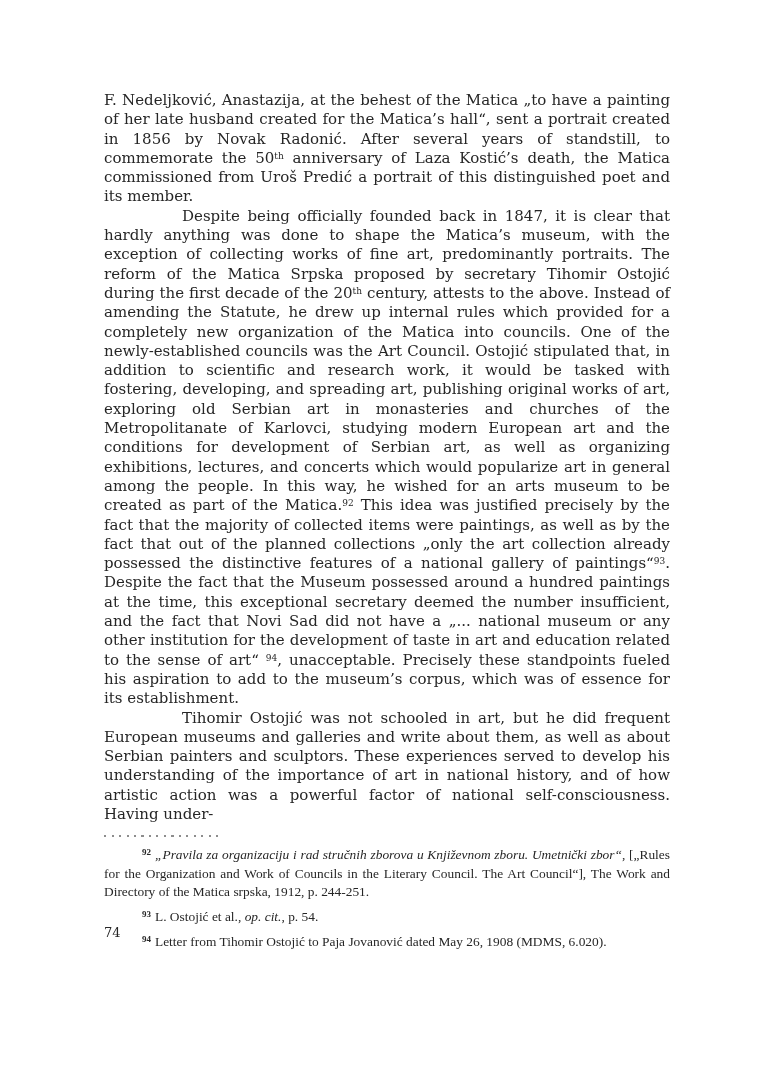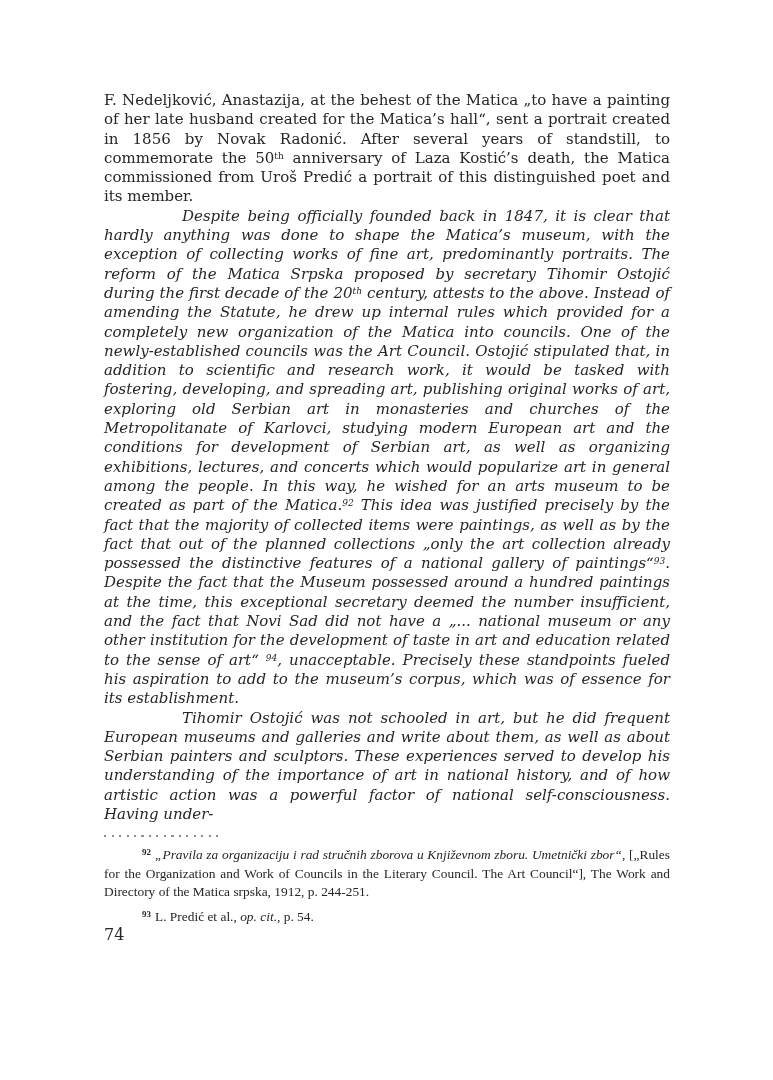--- a/index.html
+++ b/index.html
@@ -16,21 +16,21 @@
   .text-block {
     position: absolute;
     left: 104px;
     top: 91px;
     width: 566px;
     font-size: 15px;
     line-height: 19.3px;
     text-align: justify;
   }
   .text-block p { margin: 0; }
-  p.indent { text-indent: 78px; font-style: italic; }
+  p.indent { text-indent: 78px; }
   .sup {
     font-size: 9px;
     line-height: 0;
     vertical-align: 4.5px;
     letter-spacing: 0;
   }
   .footnotes {
     margin-top: 11px;
     font-size: 13.4px;
     line-height: 18.6px;
@@ -52,42 +52,43 @@
     font-size: 9px;
     line-height: 0;
     vertical-align: 4px;
     margin-right: 4px;
   }
   .it { font-style: italic; }
   .page-number {
     position: absolute;
     left: 104px;
     top: 925px;
-    font-size: 16px;
+    font-size: 13px;
   }
 </style>
 </head>
 <body>
 
 <div class="page">
 
   <div class="text-block">
 
     <p><span>F. Nedeljković, Anastazija, at the behest of the Matica „to have a painting of her late husband created for the Matica’s hall“, sent a portrait created in 1856 by Novak Radonić. After several years of standstill, to commemorate the 50</span><span class="sup">th</span><span> anniversary of Laza Kostić’s death, the Matica commissioned from Uroš Predić a portrait of this distinguished poet and its member.</span></p>
 
     <p class="indent"><span>Despite being officially founded back in 1847, it is clear that hardly anything was done to shape the Matica’s museum, with the exception of collecting works of fine art, predominantly portraits. The reform of the Matica Srpska proposed by secretary Tihomir Ostojić during the first decade of the 20</span><span class="sup">th</span><span> century, attests to the above. Instead of amending the Statute, he drew up internal rules which provided for a completely new organization of the Matica into councils. One of the newly-established councils was the Art Council. Ostojić stipulated that, in addition to scientific and research work, it would be tasked with fostering, developing, and spreading art, publishing original works of art, exploring old Serbian art in monasteries and churches of the Metropolitanate of Karlovci, studying modern European art and the conditions for development of Serbian art, as well as organizing exhibitions, lectures, and concerts which would popularize art in general among the people. In this way, he wished for an arts museum to be created as part of the Matica.</span><span class="sup">92</span><span> This idea was justified precisely by the fact that the majority of collected items were paintings, as well as by the fact that out of the planned collections „only the art collection already possessed the distinctive features of a national gallery of paintings“</span><span class="sup">93</span><span>. Despite the fact that the Museum possessed around a hundred paintings at the time, this exceptional secretary deemed the number insufficient, and the fact that Novi Sad did not have a „... national museum or any other institution for the development of taste in art and education related to the sense of art“ </span><span class="sup">94</span><span>, unacceptable. Precisely these standpoints fueled his aspiration to add to the museum’s corpus, which was of essence for its establishment.</span></p>
 
     <p class="indent"><span>Tihomir Ostojić was not schooled in art, but he did frequent European museums and galleries and write about them, as well as about Serbian painters and sculptors. These experiences served to develop his understanding of the importance of art in national history, and of how artistic action was a powerful factor of national self-consciousness. Having under-</span></p>
 
     <div class="footnotes">
       <div class="fn-separator"></div>
 
       <p><span class="fn-marker">92</span><span class="it">„Pravila za organizaciju i rad stručnih zborova u Književnom zboru. Umetnički zbor“</span><span>, [„Rules for the Organization and Work of Councils in the Literary Council. The Art Council“], The Work and Directory of the Matica srpska, 1912, p. 244-251.</span></p>
 
-      <p><span class="fn-marker">93</span><span>L. Predić et al., </span><span class="it">op. cit.</span><span>, p. 54.</span></p>
+      <p><span class="fn-marker">93</span><span>L. Ostojić et al., </span><span class="it">op. cit.</span><span>, p. 54.</span></p>
 
+      <p><span class="fn-marker">94</span><span>Letter from Tihomir Ostojić to Paja Jovanović dated May 26, 1908 (MDMS, 6.020).</span></p>
     </div>
 
   </div>
 
   <div class="page-number">74</div>
 
 </div>
 
 </body></html>

